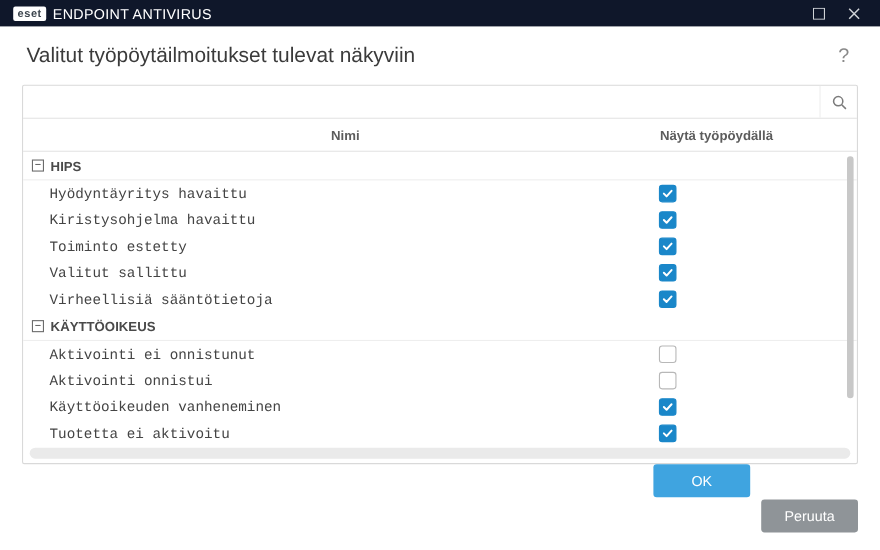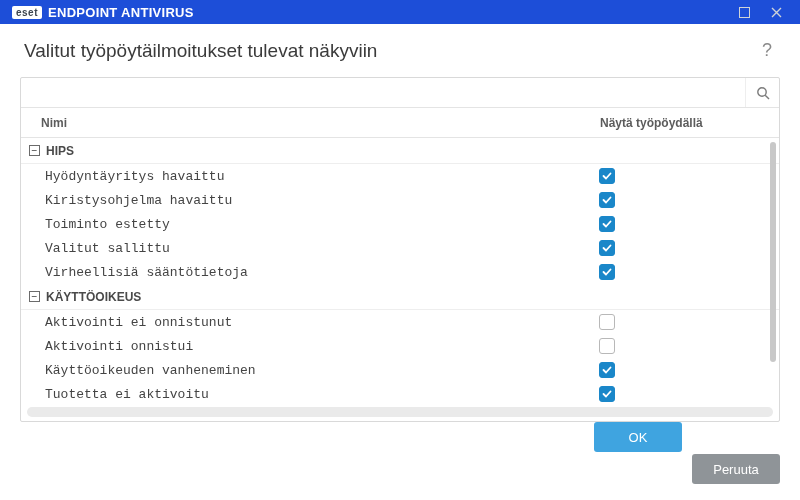--- a/index.html
+++ b/index.html
@@ -7,21 +7,21 @@
     font-family: "Segoe UI", Arial, sans-serif;
     font-size: 13px;
     background: #fff;
     width: 800px;
     height: 500px;
     overflow: hidden;
     display: flex;
     flex-direction: column;
   }
   .titlebar {
-    background: #1d4ed8;
+    background: #0f172a;
     color: #fff;
     height: 24px;
     display: flex;
     align-items: center;
     padding: 0 8px 0 12px;
   }
   .titlebar .brand {
     display: flex;
     align-items: center;
     gap: 6px;
@@ -31,21 +31,21 @@
   .titlebar .brand .eset {
     background: #fff;
     color: #3d464f;
     font-weight: 700;
     font-size: 10px;
     padding: 1px 4px;
     border-radius: 2px;
     letter-spacing: 0.5px;
   }
   .titlebar .brand .product {
-    font-weight: 700;
+    font-weight: 400;
   }
   .titlebar .spacer { flex: 1; }
   .titlebar .winbtn {
     width: 32px;
     height: 30px;
     display: flex;
     align-items: center;
     justify-content: center;
     color: #cfd3d7;
     cursor: pointer;
@@ -103,21 +103,21 @@
   .thead {
     display: flex;
     align-items: center;
     height: 30px;
     border-bottom: 1px solid #e4e4e4;
     font-size: 12px;
     color: #5c5c5c;
     font-weight: 600;
     position: relative;
   }
-  .thead .col-name { flex: 1; padding-left: 20px; }
+  .thead .col-name { flex: 1; padding-left: 20px; text-align: center; }
   .thead .col-show { width: 180px; padding-left: 13px; }
   .thead .scroll-gutter { width: 12px; }
   .tbody {
     flex: 1;
     overflow-y: hidden;
     position: relative;
   }
   .tbody-inner { position: relative; }
   .fake-scrollbar {
     position: absolute;

